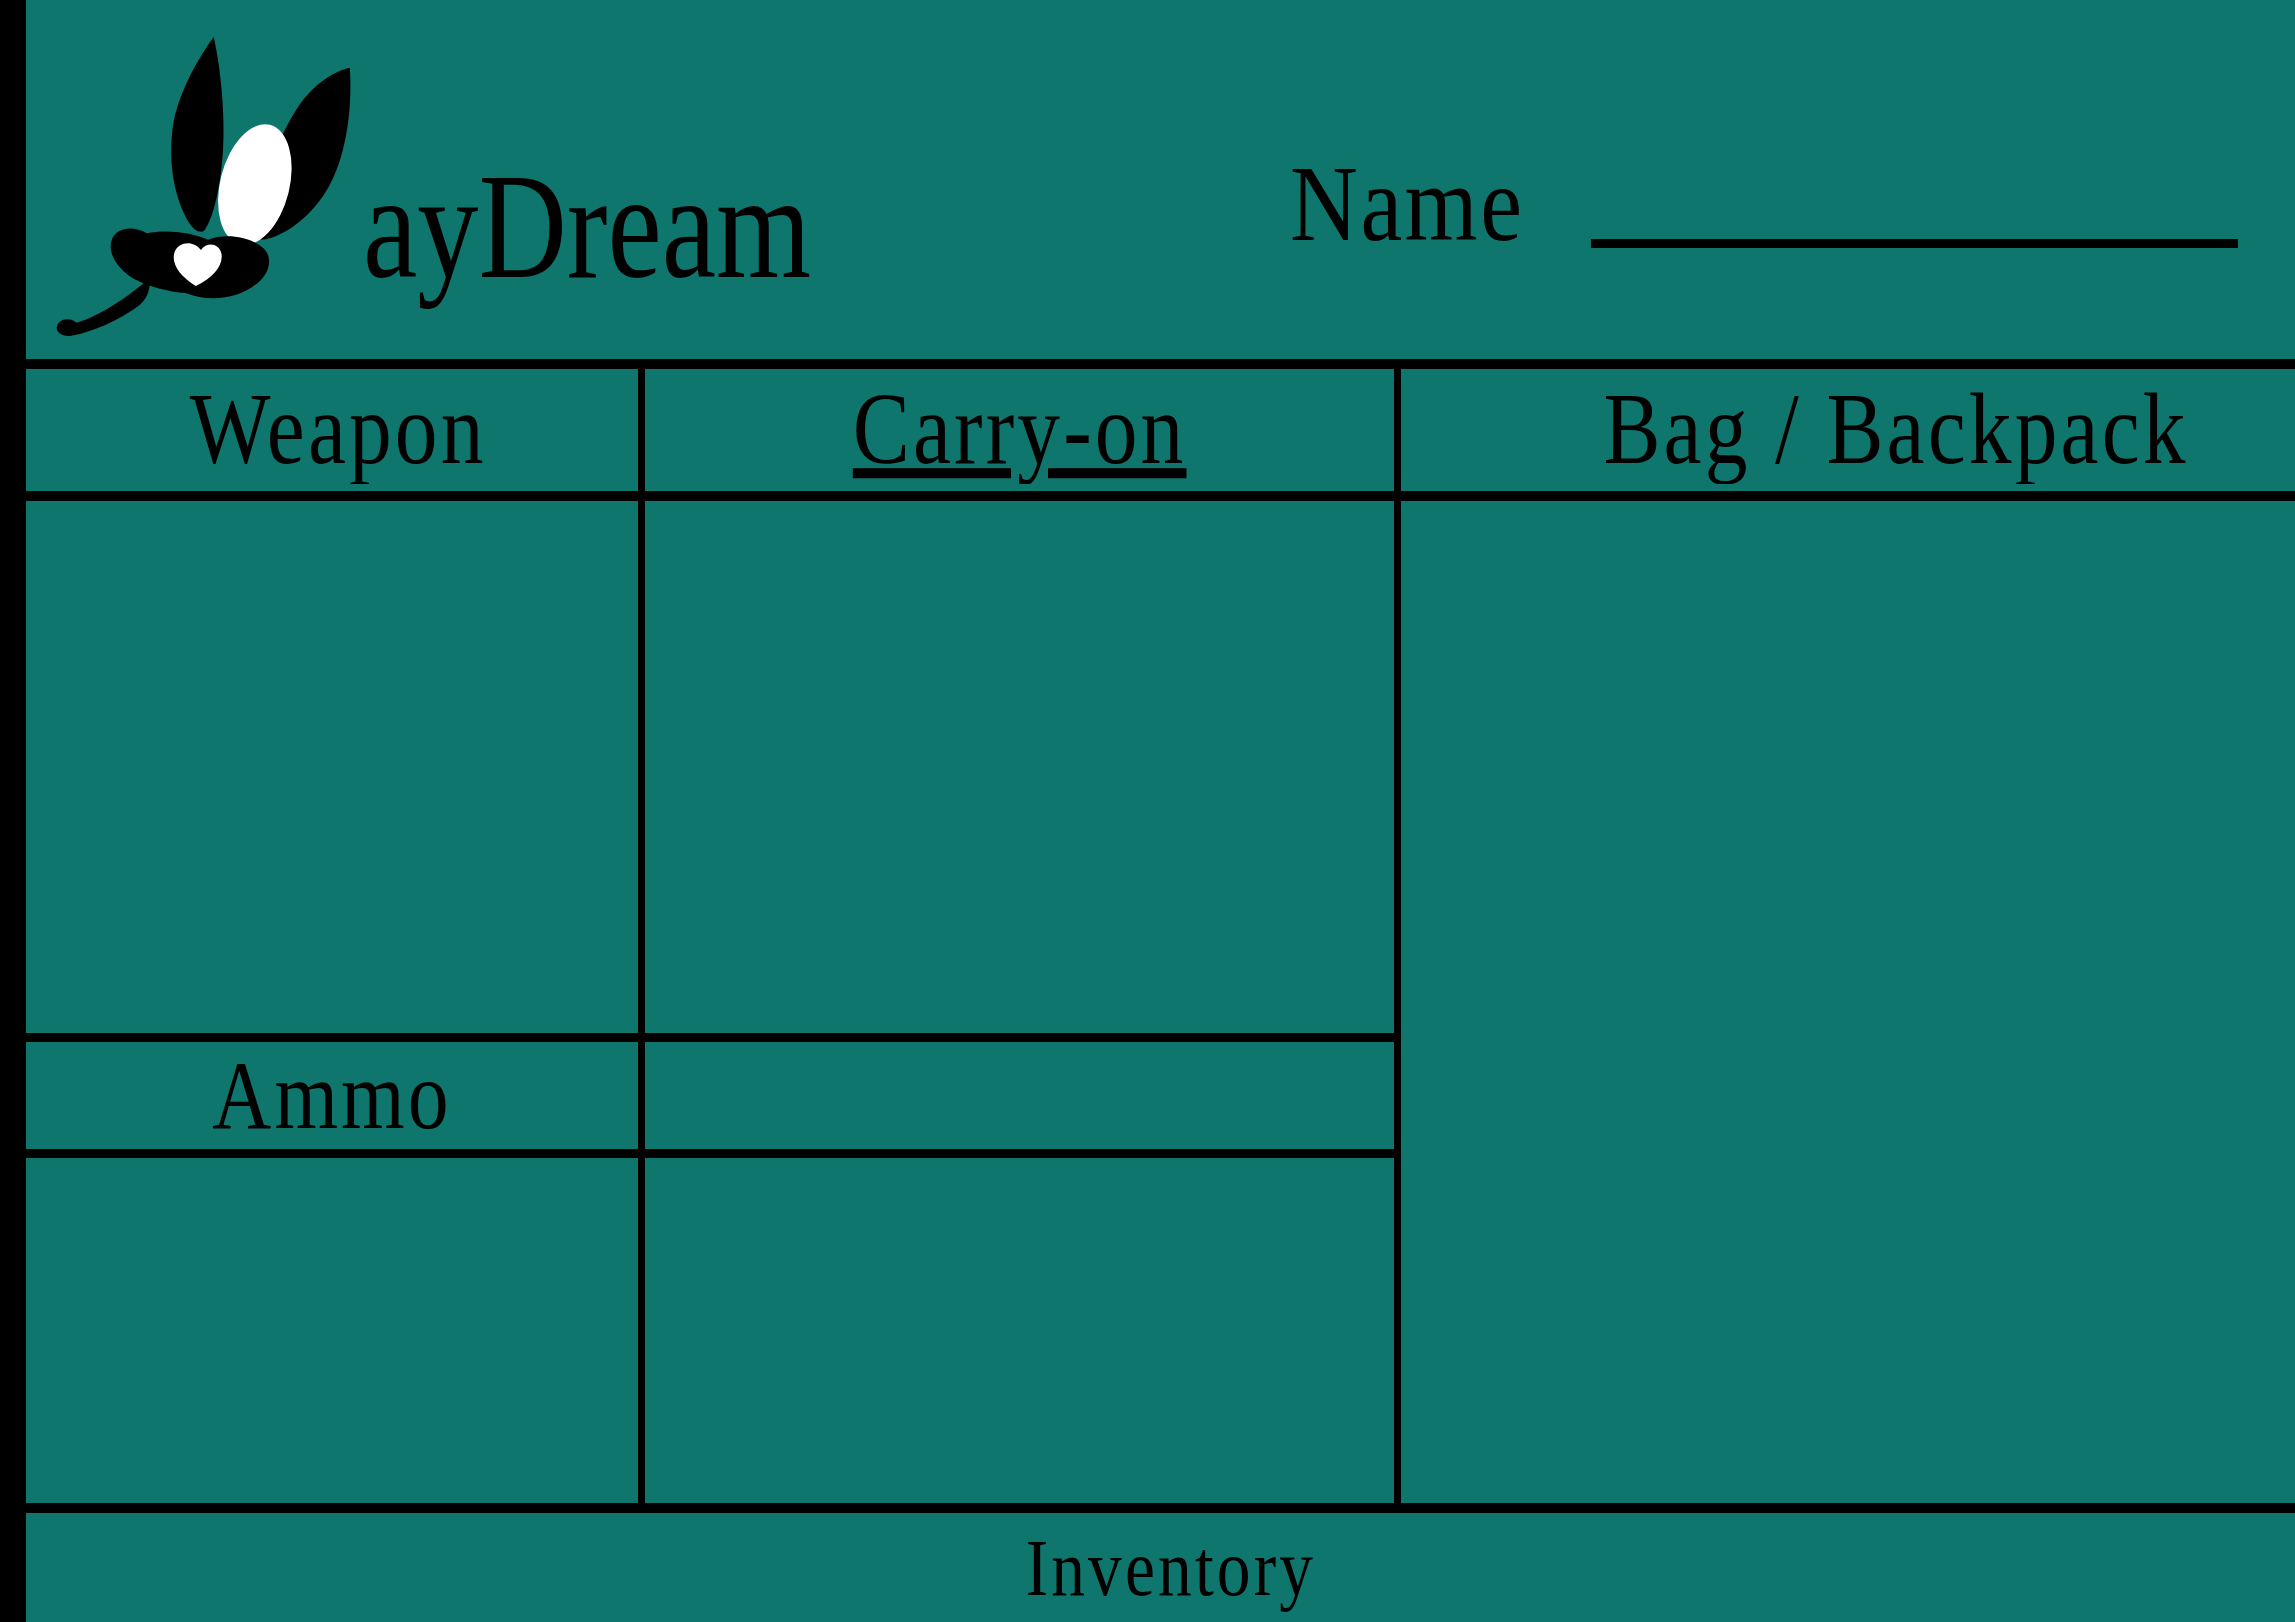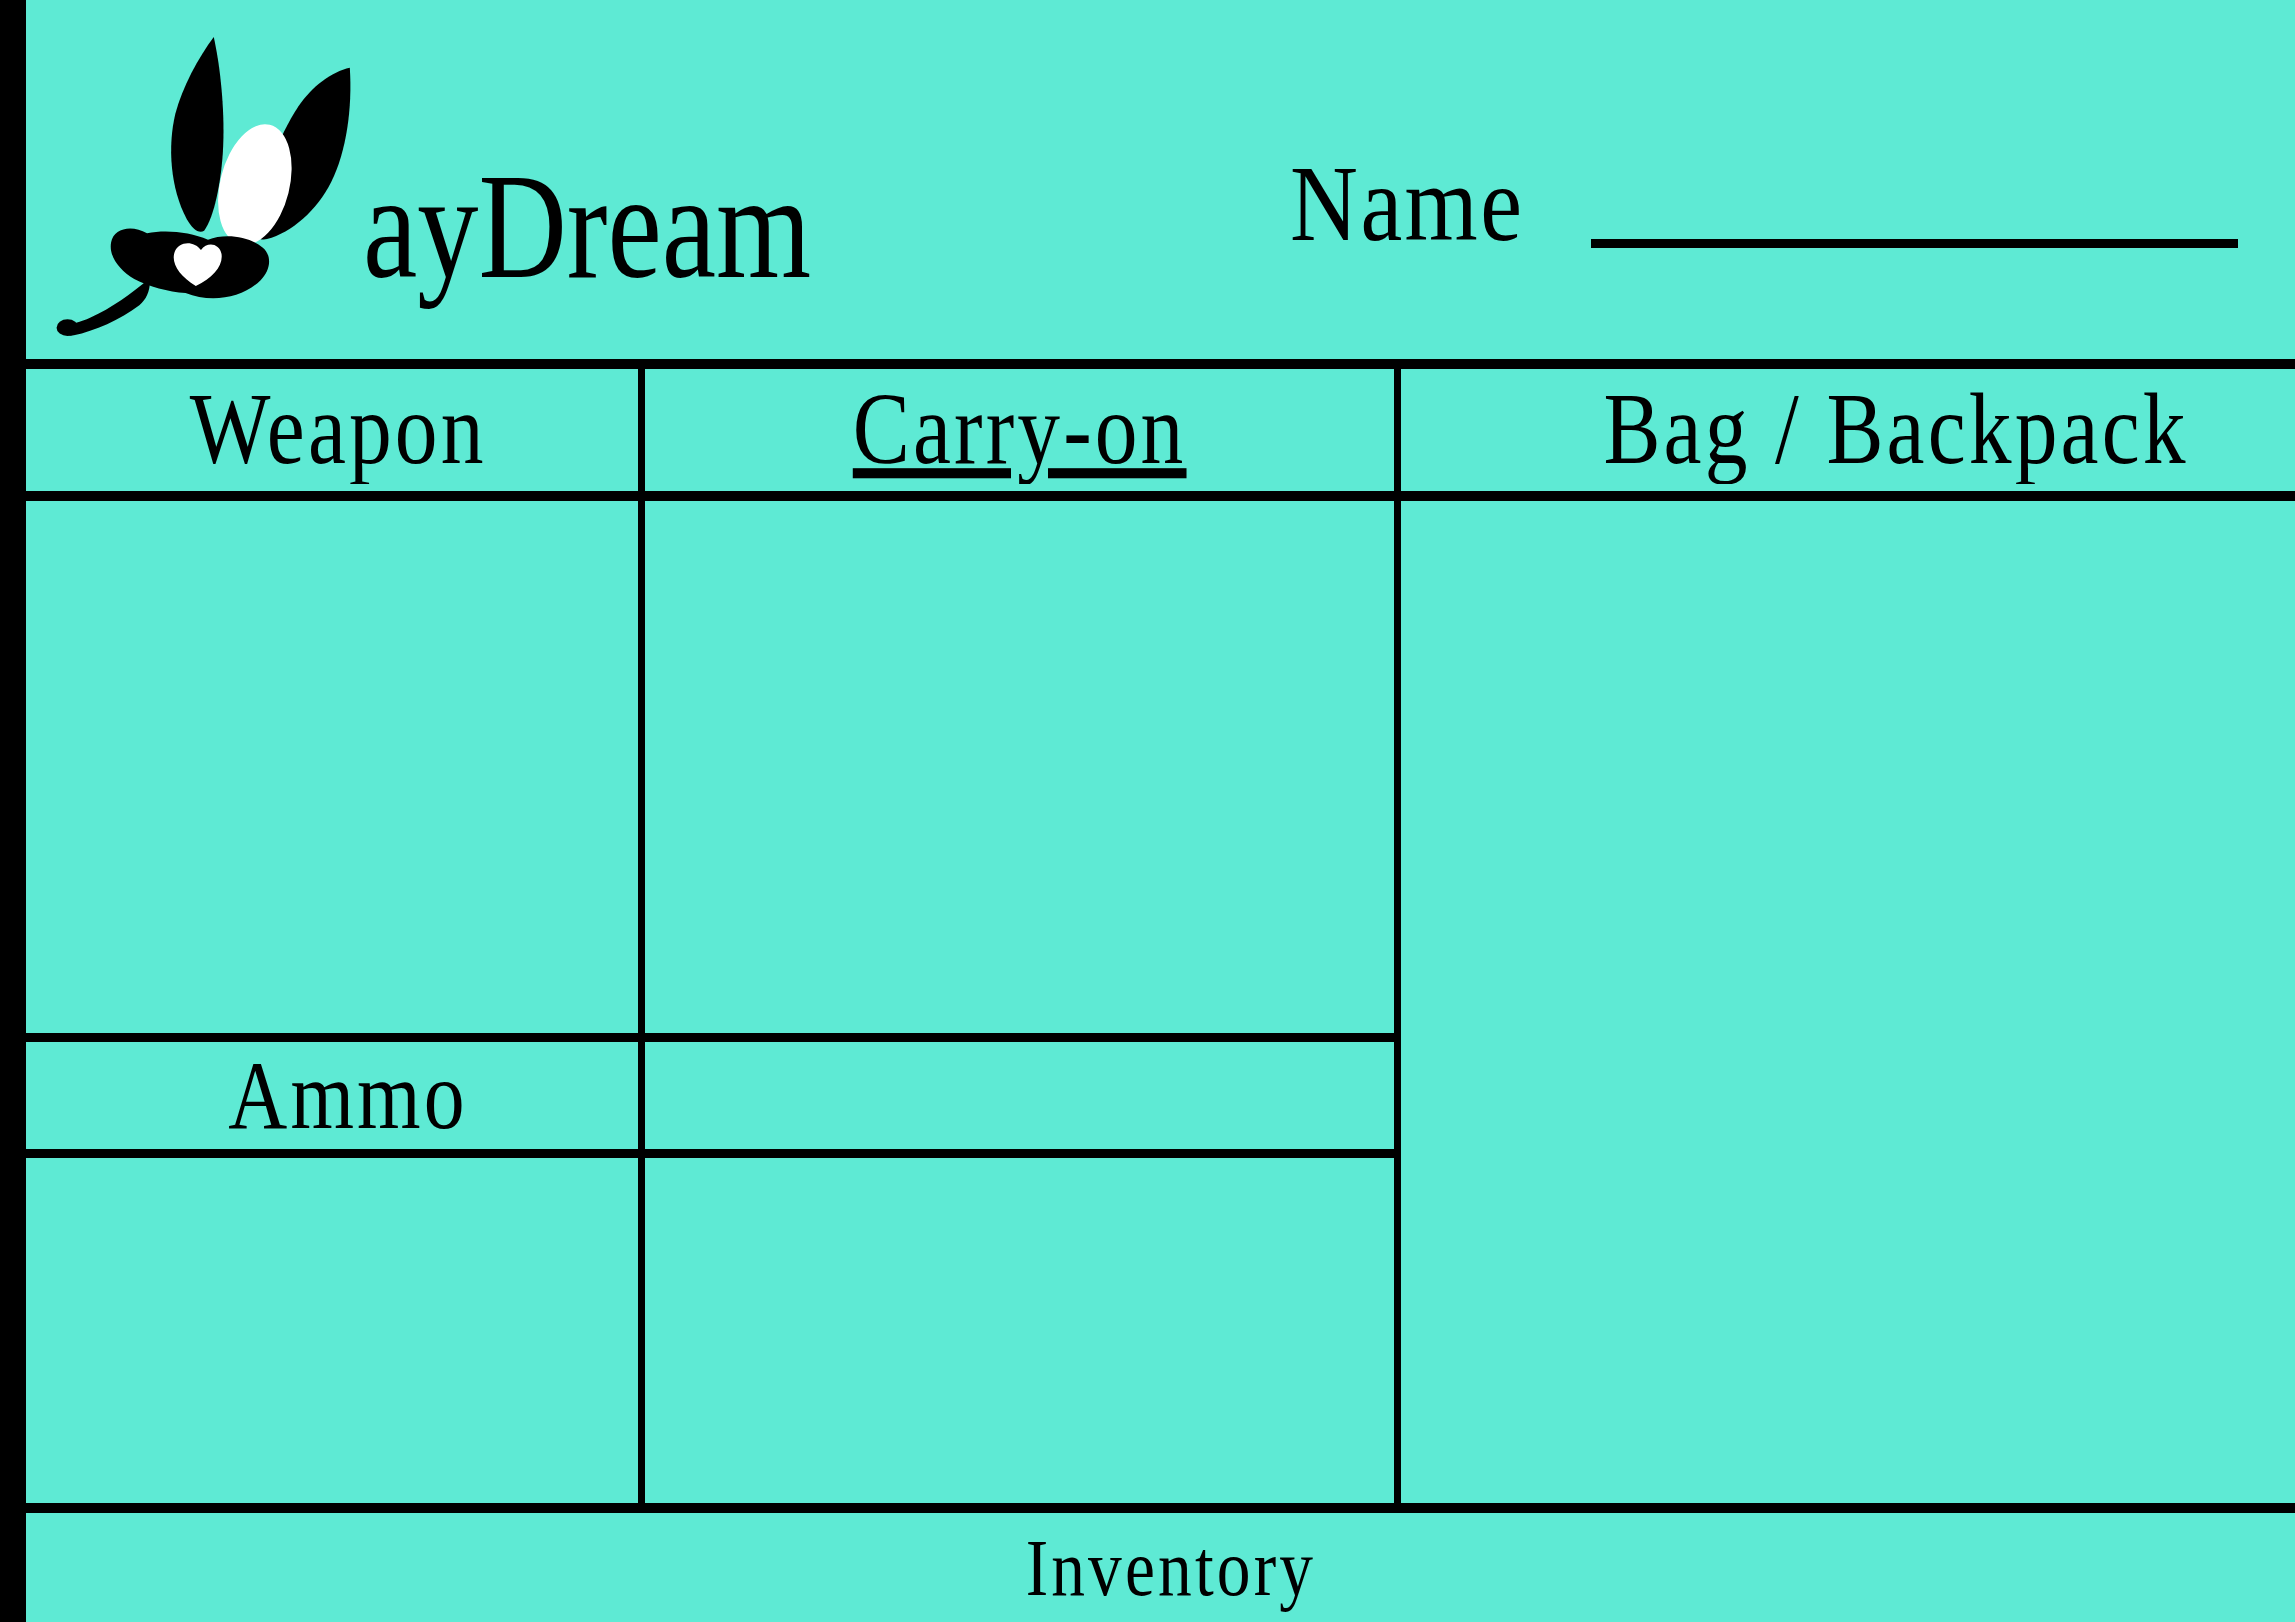--- a/index.html
+++ b/index.html
@@ -4,21 +4,21 @@
 <style>
   html, body {
     margin: 0;
     padding: 0;
     background: #ffffff;
   }
   .sheet {
     position: relative;
     width: 2295px;
     height: 1623px;
-    background: #5eead4;
+    background: #0f766e;
     overflow: hidden;
     font-family: "Liberation Serif", serif;
     color: #000000;
   }
   .bar, .line {
     position: absolute;
     background: #000000;
   }
   
   .edge-bar { left: 0; top: 0; width: 26px; height: 1623px; }
@@ -84,21 +84,21 @@
     display: inline-block;
     transform: scale(0.95, 1.12);
     letter-spacing: 3.3px;
     line-height: 1;
   }
   .hdr { top: 368px; height: 122px; font-size: 90px; }
   .hdr-weapon  { left: 26px;   width: 624px; }
   .hdr-carryon { left: 645px;  width: 749px; text-decoration: underline; }
   .hdr-bag     { left: 1448px; width: 895px; }
 
-  .sub { top: 1042px; height: 107px; font-size: 86px; padding-left: 16px; }
+  .sub { top: 1042px; height: 107px; font-size: 86px; }
   .sub-ammo  { left: 26px;  width: 612px; }
   .sub-armor { left: 645px; width: 749px; }
 
   .inventory-title {
     left: 65px;
     top: 1513px;
     width: 2212px;
     height: 110px;
     font-size: 71px;
   }

